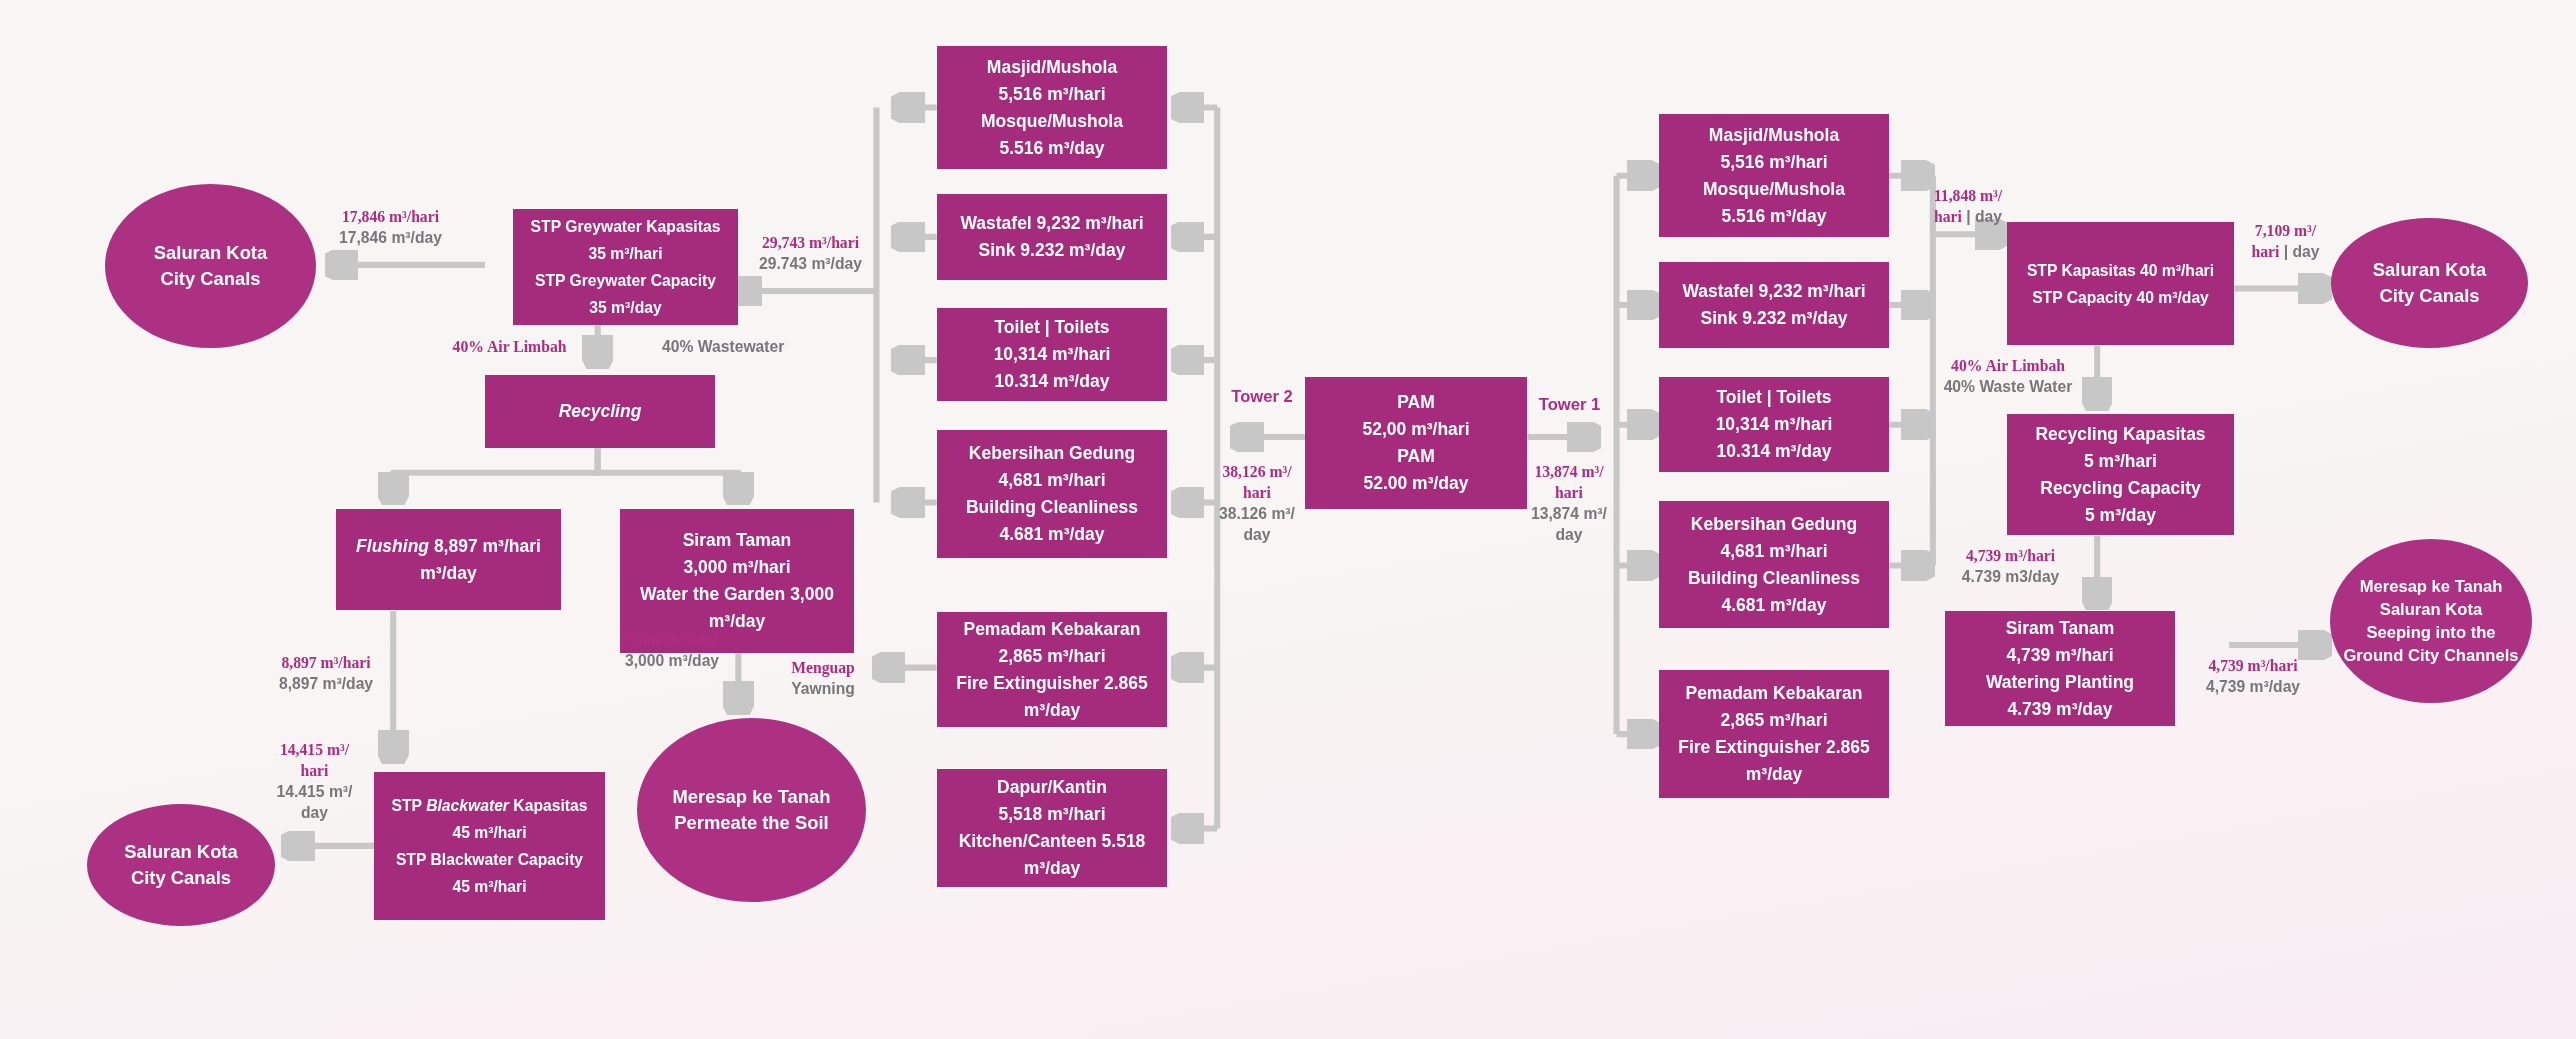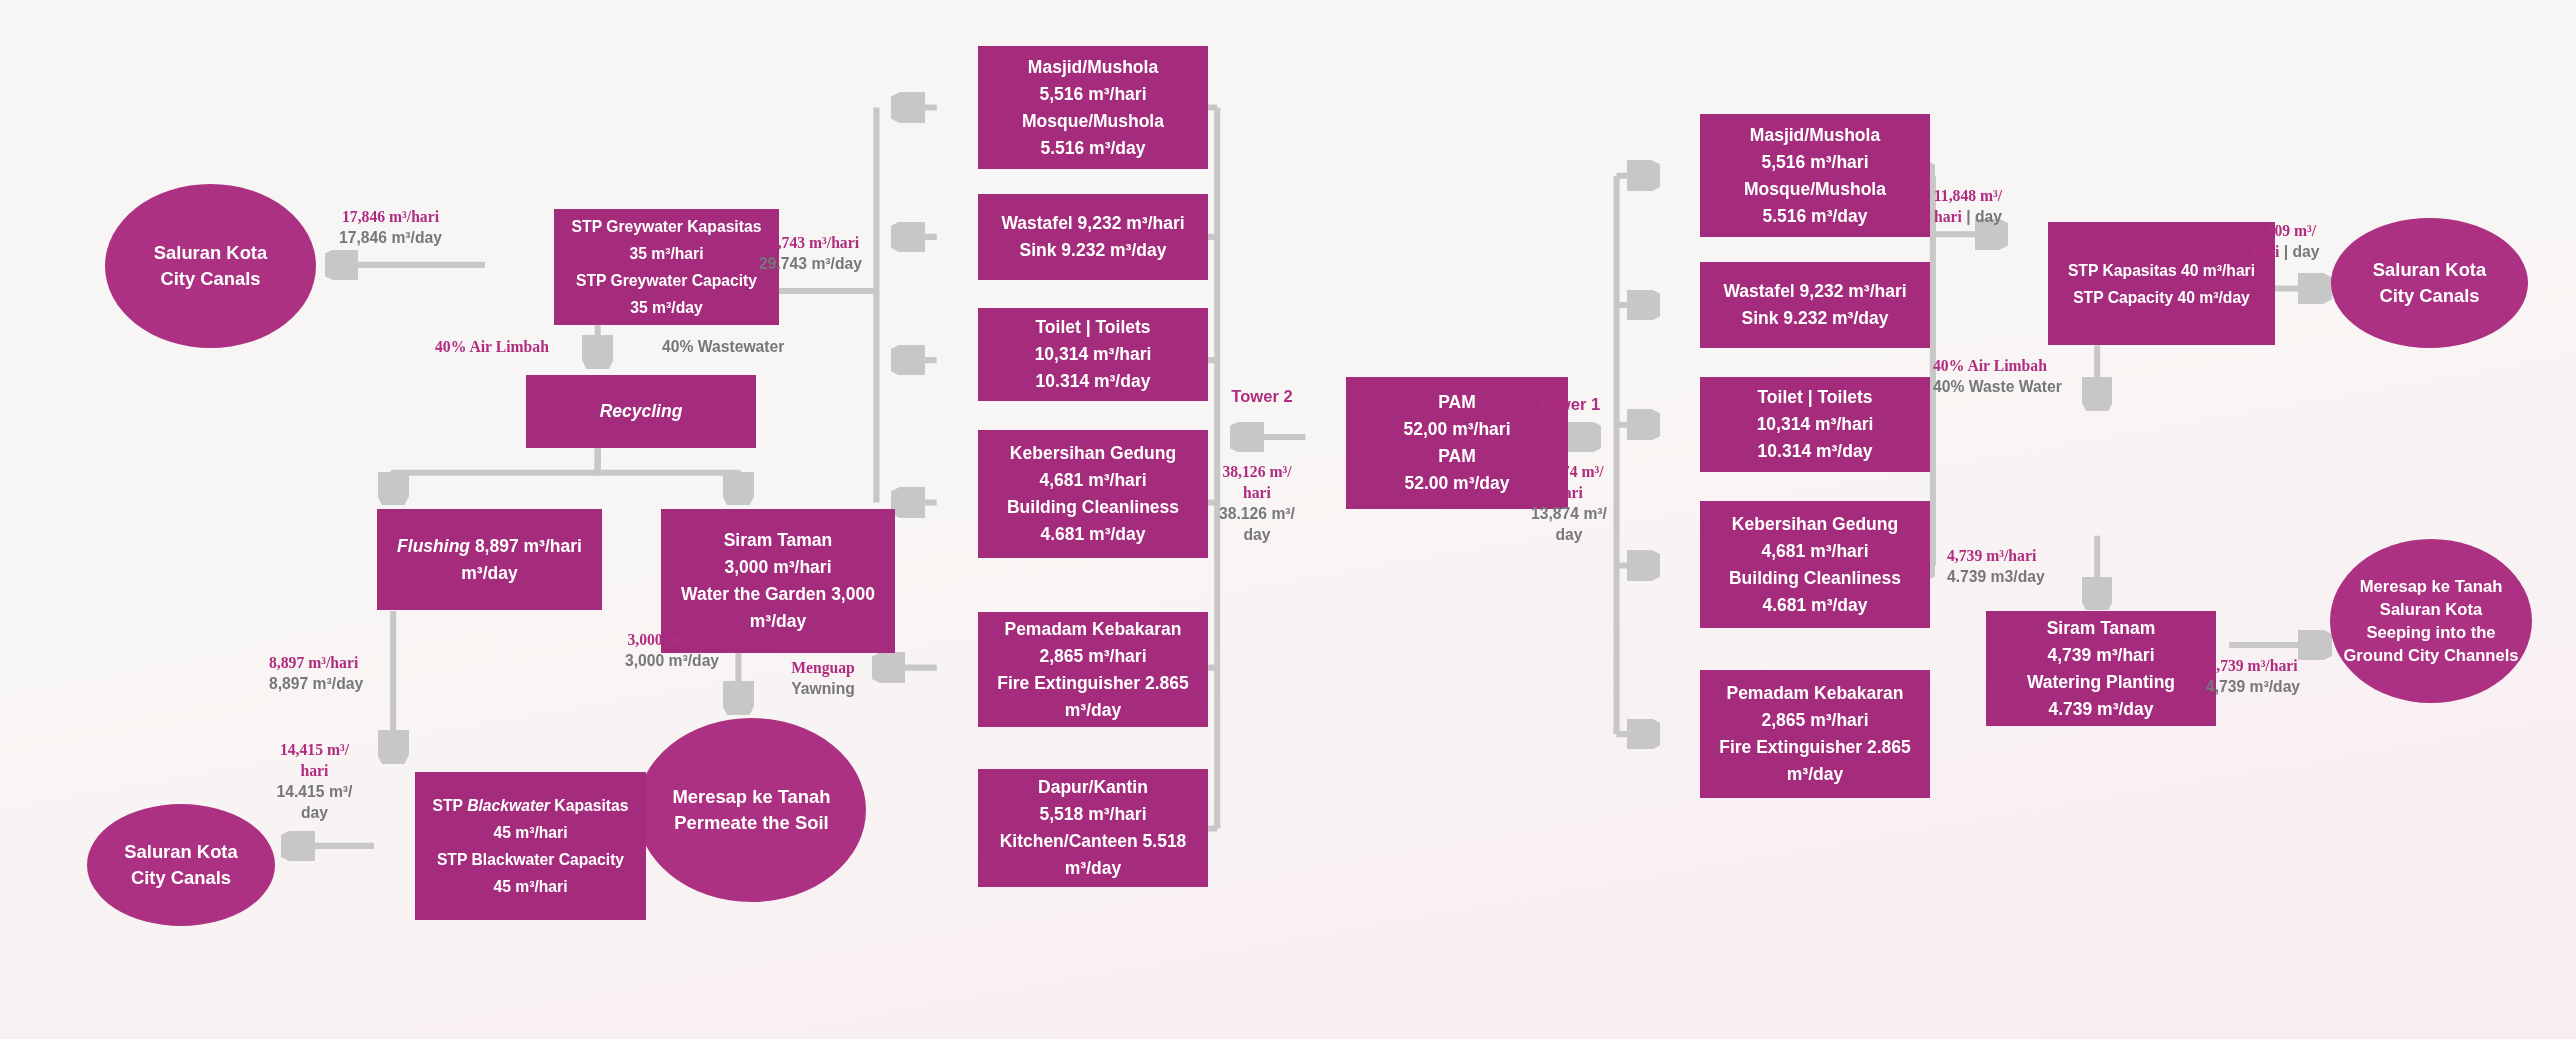--- a/index.html
+++ b/index.html
@@ -10,41 +10,41 @@
   }
   .canvas{
     position:relative;width:2576px;height:1040px;
     background:linear-gradient(170deg,var(--bg-top,#f8f6f4) 45%,var(--bg-bottom,#f9ecf2) 100%);
   }
   .wires{position:absolute;left:0;top:0;width:2576px;height:1040px;}
   .wires path{stroke:var(--wire,#c8c7c7);stroke-width:7;fill:none;stroke-linejoin:round;}
   .box{
     position:absolute;background:var(--box-bg,#a52c7d);color:#fff;
     display:flex;flex-direction:column;justify-content:center;align-items:center;
-    text-align:center;font-size:17.5px;line-height:27px;margin-left:41px;
+    text-align:center;font-size:17.5px;line-height:27px;
   }
   .box::before{
     content:"";position:absolute;left:12.2px;right:0;top:-11.4px;height:23px;
     background:var(--band,#d9a3c4);z-index:-1;
   }
   .box .ln{white-space:nowrap;}
   .fs-s{font-size:15.7px;}
   .circle{
     position:absolute;background:var(--circle-bg,#ad3182);color:#fff;border-radius:50%;
     display:flex;flex-direction:column;justify-content:center;align-items:center;
     text-align:center;font-size:18.4px;line-height:26px;
   }
   .circle::before{
     content:"";position:absolute;inset:0;border-radius:50%;
     background:var(--crescent,#c981af);transform:translate(9.6px,-7.9px);z-index:-1;
   }
   .circle .ln{white-space:nowrap;}
   .circle.small-text{font-size:16.6px;line-height:23px;}
   .lbl{position:absolute;font-size:15.7px;line-height:21px;text-align:center;}
-  .lbl.ta-r{text-align:left;}
+  .lbl.ta-r{text-align:center;}
   .lbl.ta-l{text-align:left;}
   .lbl div{white-space:nowrap;}
   .pink{color:var(--pink-text,#b02c80);font-family:Liberation Serif, serif;}
   .gray{color:var(--gray-text,#77777b);}
   .tower{position:absolute;font-size:16.6px;color:var(--pink-text,#b02c80);text-align:center;white-space:nowrap;}
   em{font-style:italic;}
 </style>
 </head>
 <body>
 
@@ -218,20 +218,26 @@
     <div class="ln">Pemadam Kebakaran</div>
     <div class="ln">2,865 m³/hari</div>
     <div class="ln">Fire Extinguisher 2.865</div>
     <div class="ln">m³/day</div>
   </div>
 
   <div class="box fs-s" style="left:2007px;top:222px;width:227px;height:123px">
     <div class="ln">STP Kapasitas 40 m³/hari</div>
     <div class="ln">STP Capacity 40 m³/day</div>
   </div>
+  <div class="box" style="left:2007px;top:414px;width:227px;height:121px">
+    <div class="ln">Recycling Kapasitas</div>
+    <div class="ln">5 m³/hari</div>
+    <div class="ln">Recycling Capacity</div>
+    <div class="ln">5 m³/day</div>
+  </div>
   <div class="box" style="left:1945px;top:611px;width:230px;height:115px">
     <div class="ln">Siram Tanam</div>
     <div class="ln">4,739 m³/hari</div>
     <div class="ln">Watering Planting</div>
     <div class="ln">4.739 m³/day</div>
   </div>
 
   <div class="lbl" style="left:325px;top:206px;width:131px">
     <div class="pink">17,846 m³/hari</div>
     <div class="gray">17,846 m³/day</div>

